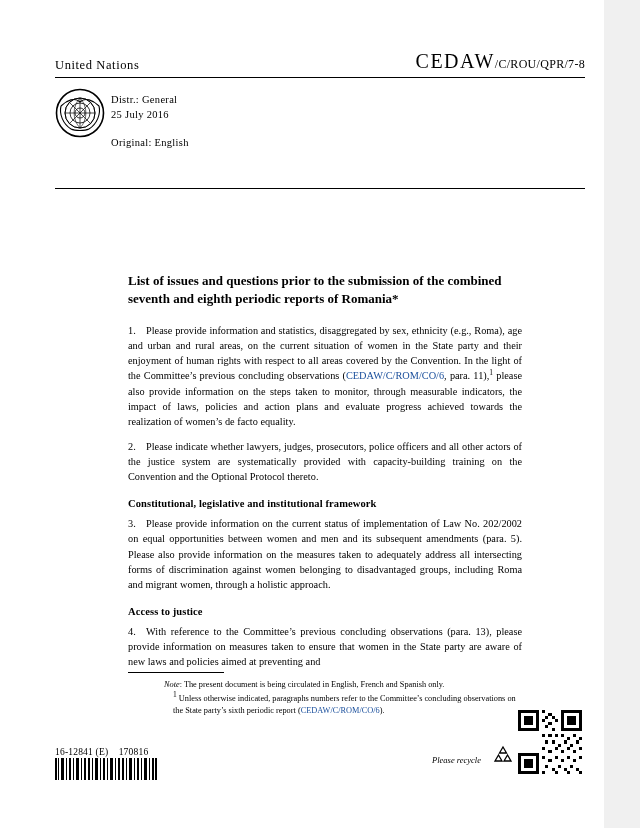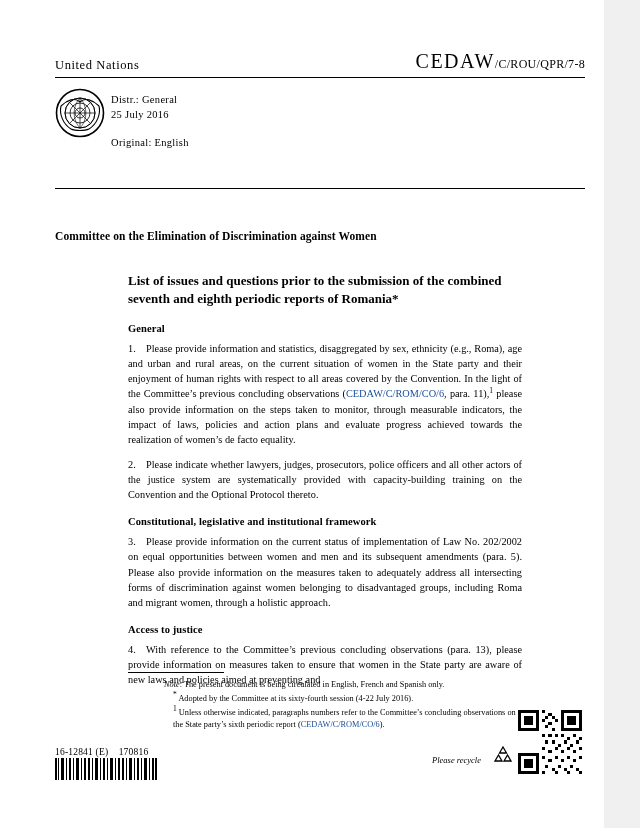--- a/index.html
+++ b/index.html
@@ -232,27 +232,25 @@
         <div class="spaced">Distr.: General</div>
         <div class="spaced">25 July 2016</div>
         <div class="distr-gap"></div>
         <div class="spaced">Original: English</div>
       </div>
     </div>
 
     <div class="rule-bottom"></div>
   </div>
 
-  <div class="committee">Committee on the Elimination of Discrimination against Women</div>
 
   <div class="body">
 
     <div class="doc-title"><span>List of issues and questions prior to the submission of the combined seventh and eighth periodic reports of Romania</span><span>*</span></div>
 
-    <h3 class="section">General</h3>
 
     <p class="para">
       <span class="num">1.</span><span>Please provide information and statistics, disaggregated by sex, ethnicity (e.g., Roma), age and urban and rural areas, on the current situation of women in the State party and their enjoyment of human rights with respect to all areas covered by the Convention. In the light of the Committee’s previous concluding observations (</span><a class="ref" href="#">CEDAW/C/ROM/CO/6</a><span>, para. 11),</span><sup>1</sup><span> please also provide information on the steps taken to monitor, through measurable indicators, the impact of laws, policies and action plans and evaluate progress achieved towards the realization of women’s de facto equality.</span>
     </p>
 
     <p class="para">
       <span class="num">2.</span><span>Please indicate whether lawyers, judges, prosecutors, police officers and all other actors of the justice system are systematically provided with capacity-building training on the Convention and the Optional Protocol thereto.</span>
     </p>
 
     <h3 class="section spaced-top">Constitutional, legislative and institutional framework</h3>
@@ -264,21 +262,20 @@
     <h3 class="section spaced-top">Access to justice</h3>
 
     <p class="para">
       <span class="num">4.</span><span>With reference to the Committee’s previous concluding observations (para. 13), please provide information on measures taken to ensure that women in the State party are aware of new laws and policies aimed at preventing and</span>
     </p>
   </div>
 
   <div class="footnotes">
     <div class="fn-rule"></div>
     <div class="fn-line"><span class="ital">Note</span><span>: The present document is being circulated in English, French and Spanish only.</span></div>
-    <div class="fn-line fn-indent"><sup>*</sup> <span>Adopted by the Committee at its sixty-fourth session (4-22 July 2016).</span></div>
     <div class="fn-line fn-indent2"><sup>1</sup> <span>Unless otherwise indicated, paragraphs numbers refer to the Committee’s concluding observations on the State party’s sixth periodic report (</span><a class="ref" href="#">CEDAW/C/ROM/CO/6</a><span>).</span></div>
   </div>
 
   <div class="footer-code"><span>16-12841 (E)</span>&nbsp;&nbsp;&nbsp;&nbsp;<span>170816</span></div>
 
   <div class="barcode">
     <svg width="102" height="22" viewBox="0 0 102 22" aria-hidden="true">
       <g fill="#000">
         <rect x="0" y="0" width="2" height="22"></rect>
           <rect x="3" y="0" width="1" height="22"></rect>

